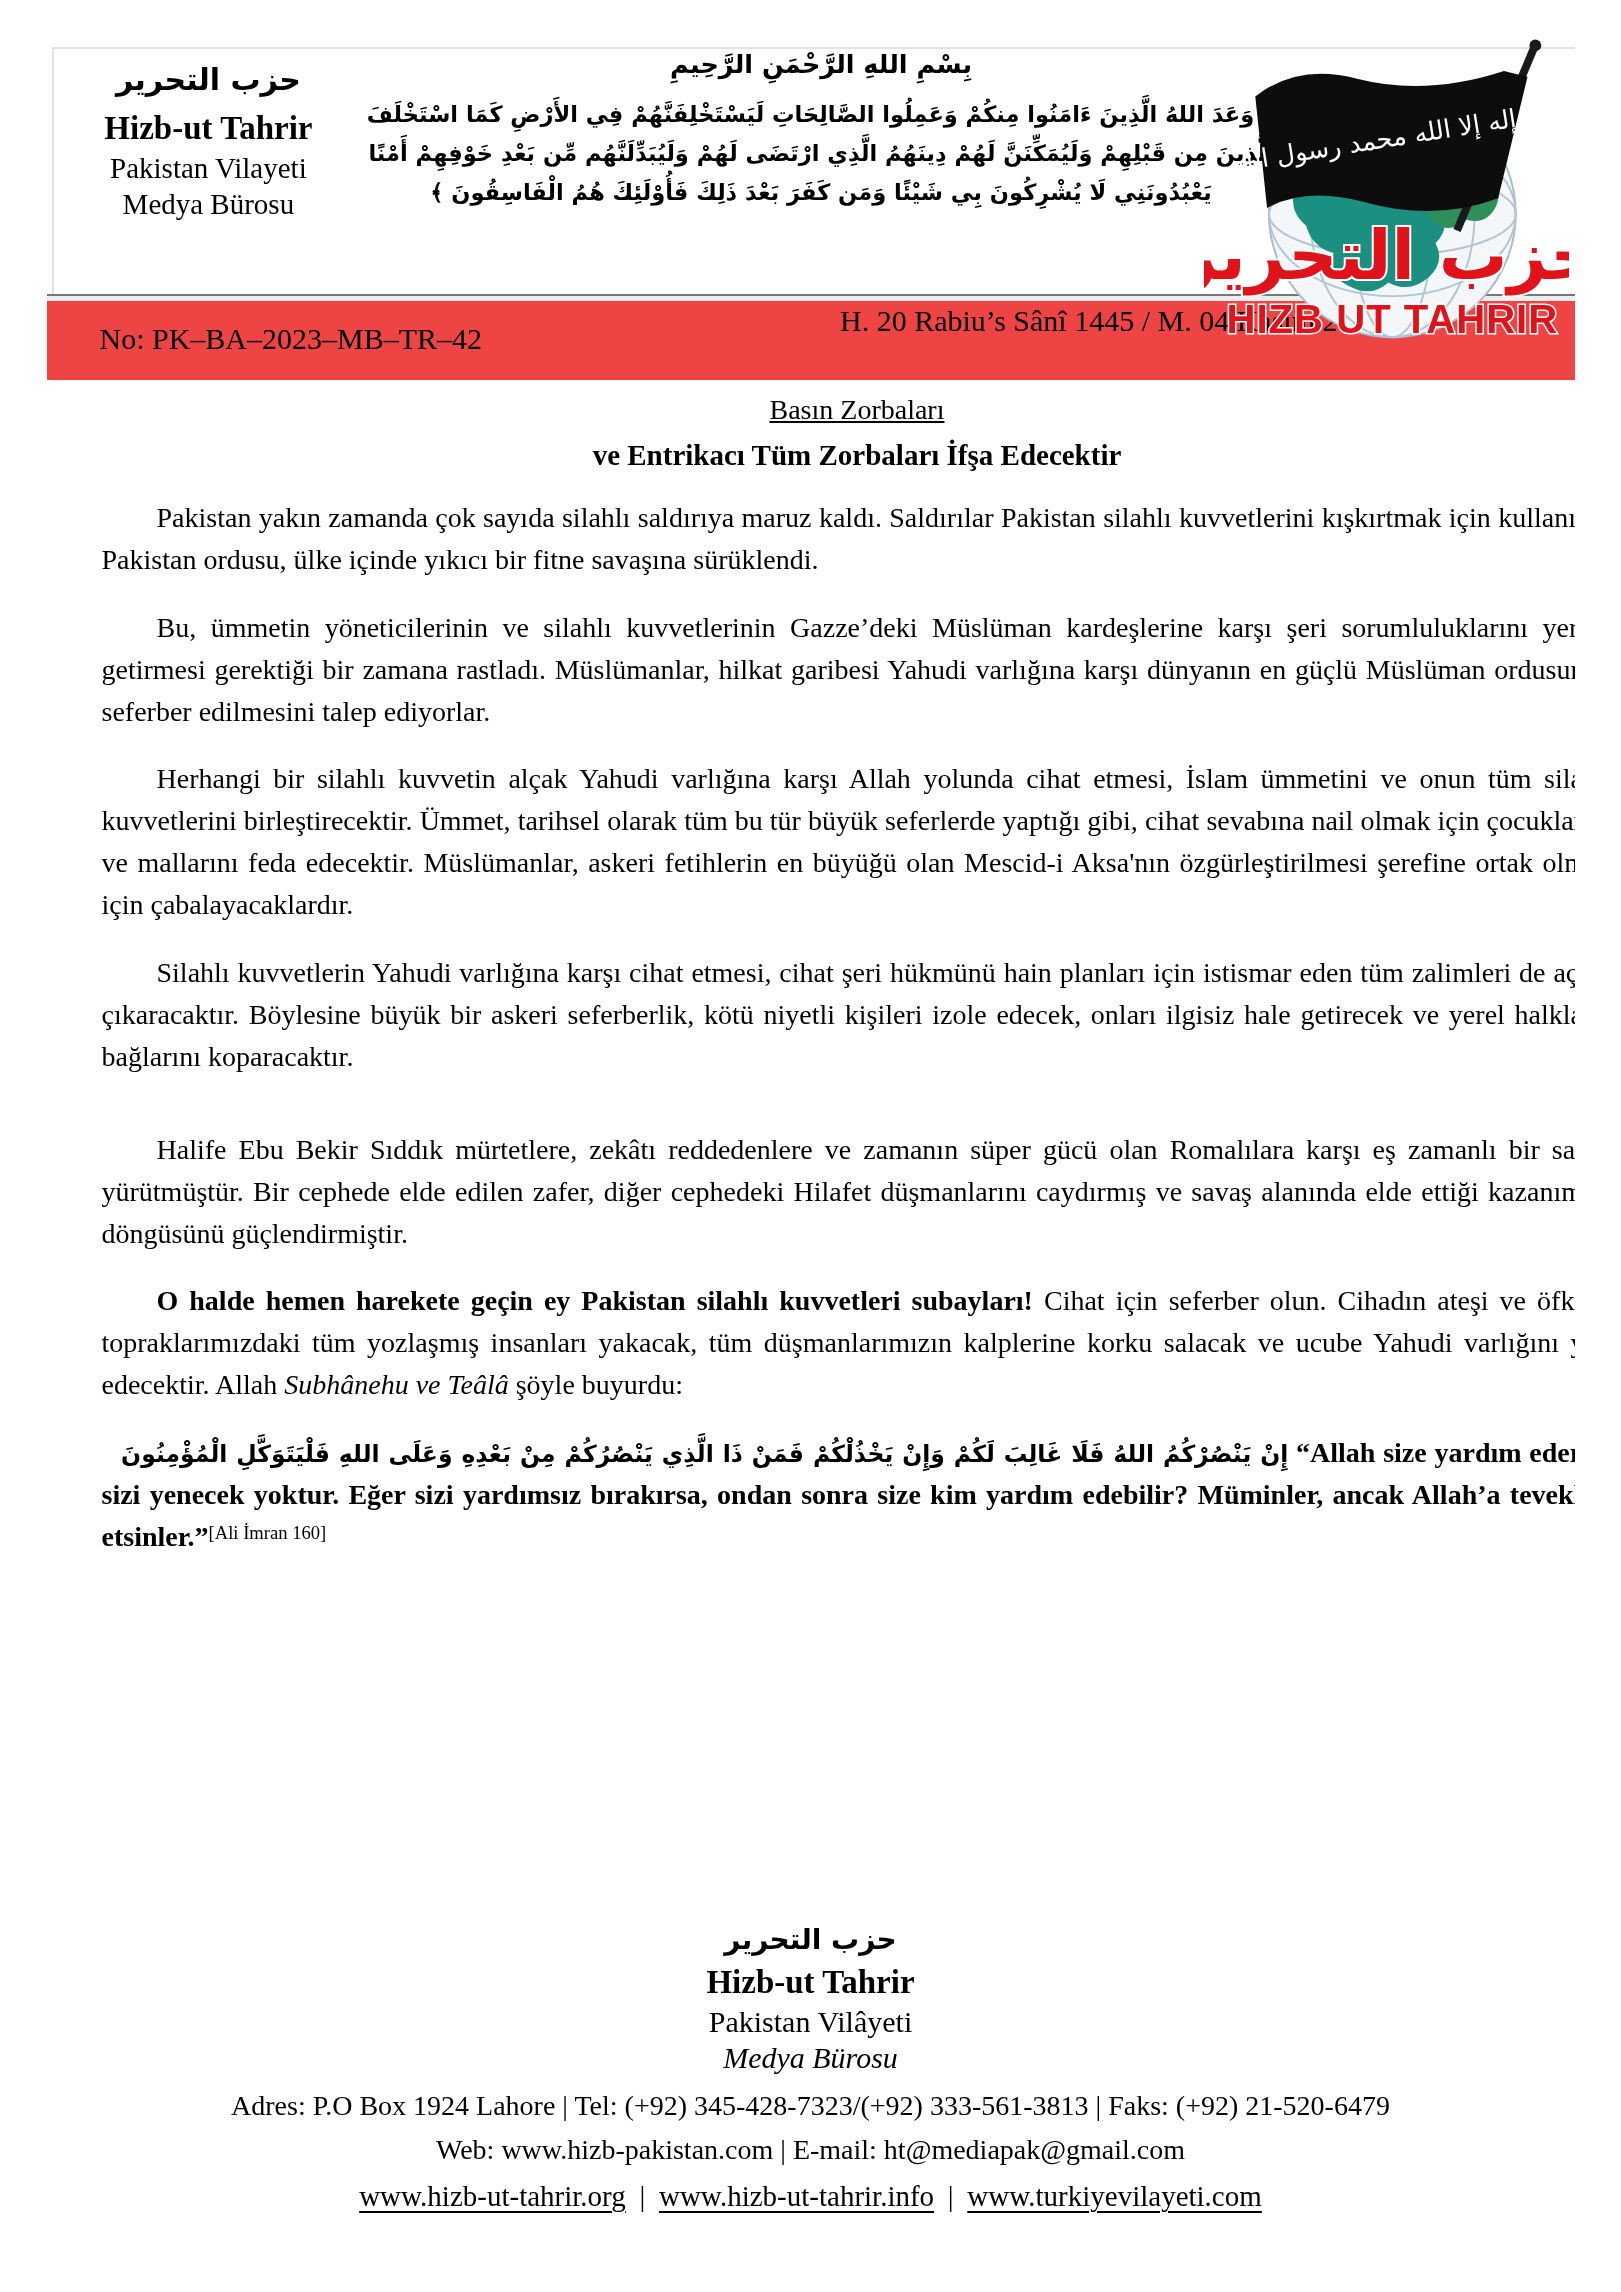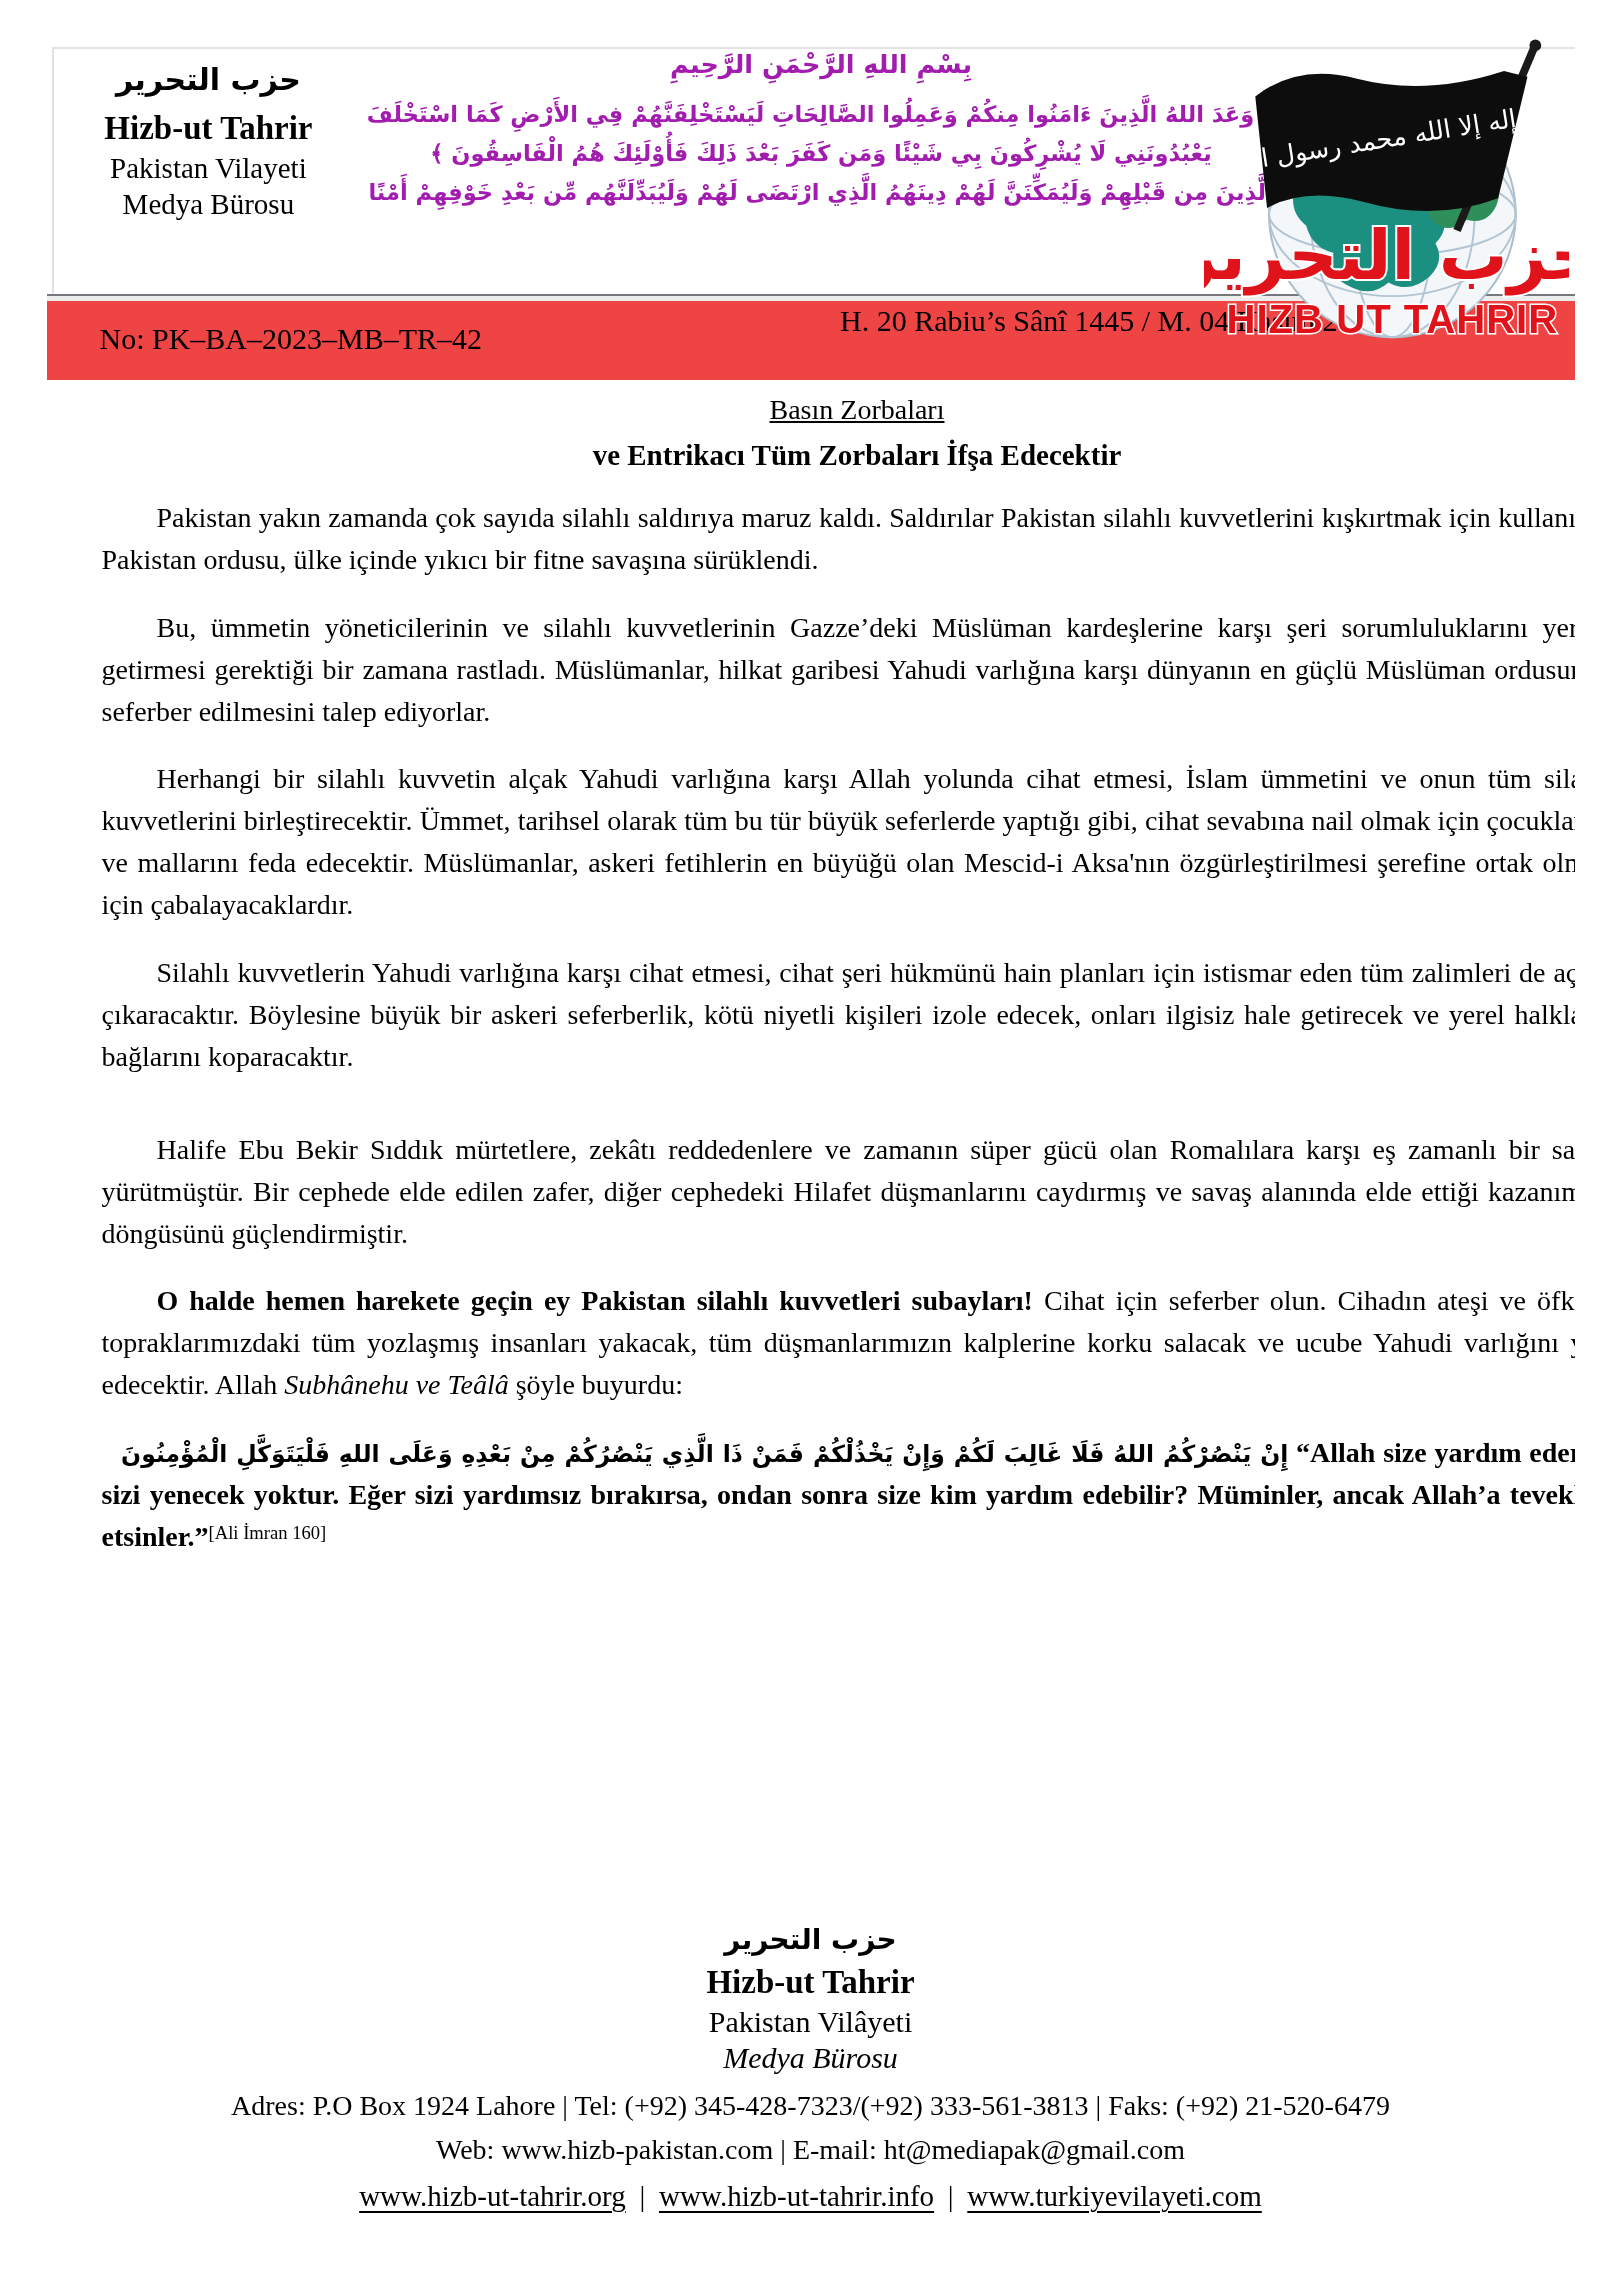--- a/index.html
+++ b/index.html
@@ -18,21 +18,21 @@
     position:absolute; left:27.4px; top:61px; width:269px; text-align:center;
     line-height:1.25;
   }
   .org-arabic { font-family:"DejaVu Sans", sans-serif; font-weight:bold; font-size:30px; margin-bottom:9.8px; }
   .org-name   { font-weight:bold; font-size:33px; }
   .org-region { font-size:29px; }
   .org-office { font-size:29px; }
 
   .calligraphy {
     position:absolute; left:314px; top:49px; width:921px; text-align:center;
-    direction:rtl; font-family:"DejaVu Sans", sans-serif; color:#a21caf;
+    direction:rtl; font-family:"DejaVu Sans", sans-serif; color:#000000;
   }
   .bismillah { font-size:25.5px; font-weight:bold; margin-bottom:15.7px; }
   .verse-line { font-size:22.5px; font-weight:bold; line-height:1.75; white-space:nowrap; }
 
   .logo-wrap { position:absolute; right:5.9px; top:19.6px; width:365px; height:329px; z-index:5; }
 
   
   .refbar {
     position:absolute; left:0; top:294px; width:100%; height:84px;
     background:#ef4444; border-top:2.9px solid #74787c;
@@ -85,22 +85,22 @@
   <div class="org-block">
     <div class="org-arabic">حزب التحرير</div>
     <div class="org-name">Hizb-ut Tahrir</div>
     <div class="org-region">Pakistan Vilayeti</div>
     <div class="org-office">Medya Bürosu</div>
   </div>
 
   <div class="calligraphy">
     <div class="bismillah">بِسْمِ اللهِ الرَّحْمَنِ الرَّحِيمِ</div>
     <div class="verse-line">﴿ وَعَدَ اللهُ الَّذِينَ ءَامَنُوا مِنكُمْ وَعَمِلُوا الصَّالِحَاتِ لَيَسْتَخْلِفَنَّهُمْ فِي الأَرْضِ كَمَا اسْتَخْلَفَ</div>
+    <div class="verse-line">الَّذِينَ مِن قَبْلِهِمْ وَلَيُمَكِّنَنَّ لَهُمْ دِينَهُمُ الَّذِي ارْتَضَى لَهُمْ وَلَيُبَدِّلَنَّهُم مِّن بَعْدِ خَوْفِهِمْ أَمْنًا</div>
     <div class="verse-line">يَعْبُدُونَنِي لَا يُشْرِكُونَ بِي شَيْئًا وَمَن كَفَرَ بَعْدَ ذَلِكَ فَأُوْلَئِكَ هُمُ الْفَاسِقُونَ ﴾</div>
-    <div class="verse-line">الَّذِينَ مِن قَبْلِهِمْ وَلَيُمَكِّنَنَّ لَهُمْ دِينَهُمُ الَّذِي ارْتَضَى لَهُمْ وَلَيُبَدِّلَنَّهُم مِّن بَعْدِ خَوْفِهِمْ أَمْنًا</div>
   </div>
 
   <div class="logo-wrap">
     <svg viewBox="0 0 372 336" width="365" height="329">
       <g>
         <circle cx="192" cy="198" r="126" fill="#f3f7f9" stroke="#a9bccb" stroke-width="2"></circle>
         <ellipse cx="192" cy="198" rx="84" ry="126" fill="none" stroke="#b3c4d2" stroke-width="2"></ellipse>
         <ellipse cx="192" cy="198" rx="42" ry="126" fill="none" stroke="#b3c4d2" stroke-width="2"></ellipse>
         <ellipse cx="192" cy="198" rx="126" ry="84" fill="none" stroke="#b3c4d2" stroke-width="2"></ellipse>
         <ellipse cx="192" cy="198" rx="126" ry="42" fill="none" stroke="#b3c4d2" stroke-width="2"></ellipse>

